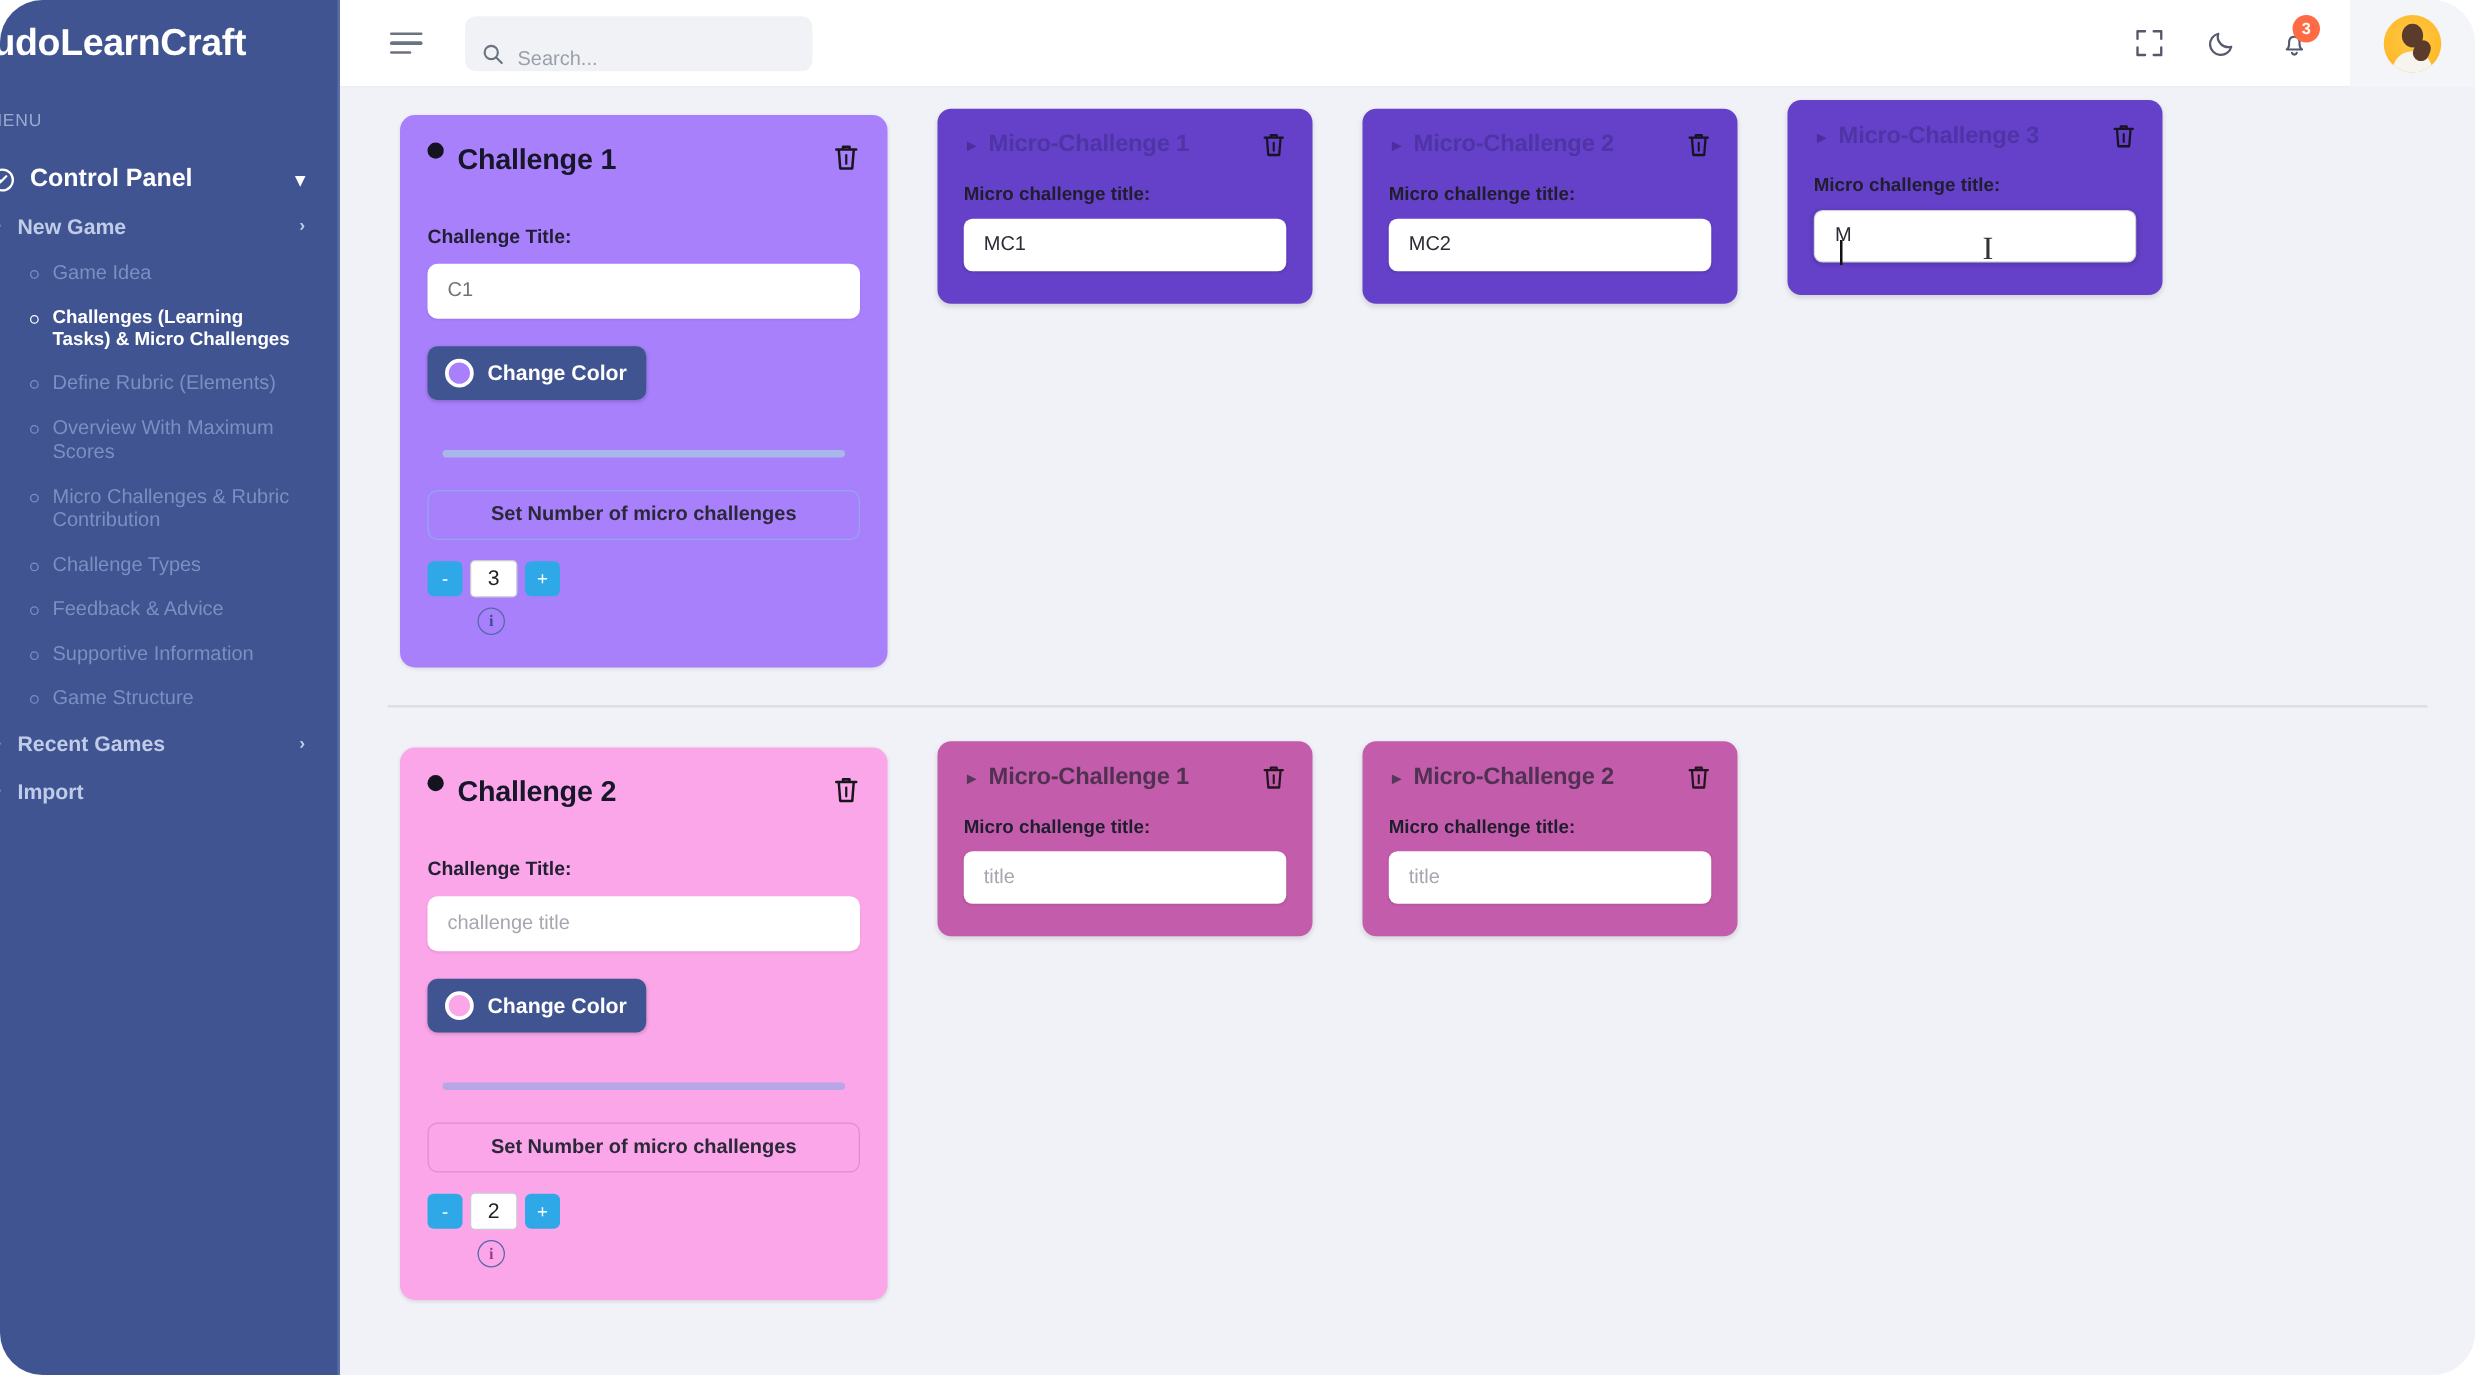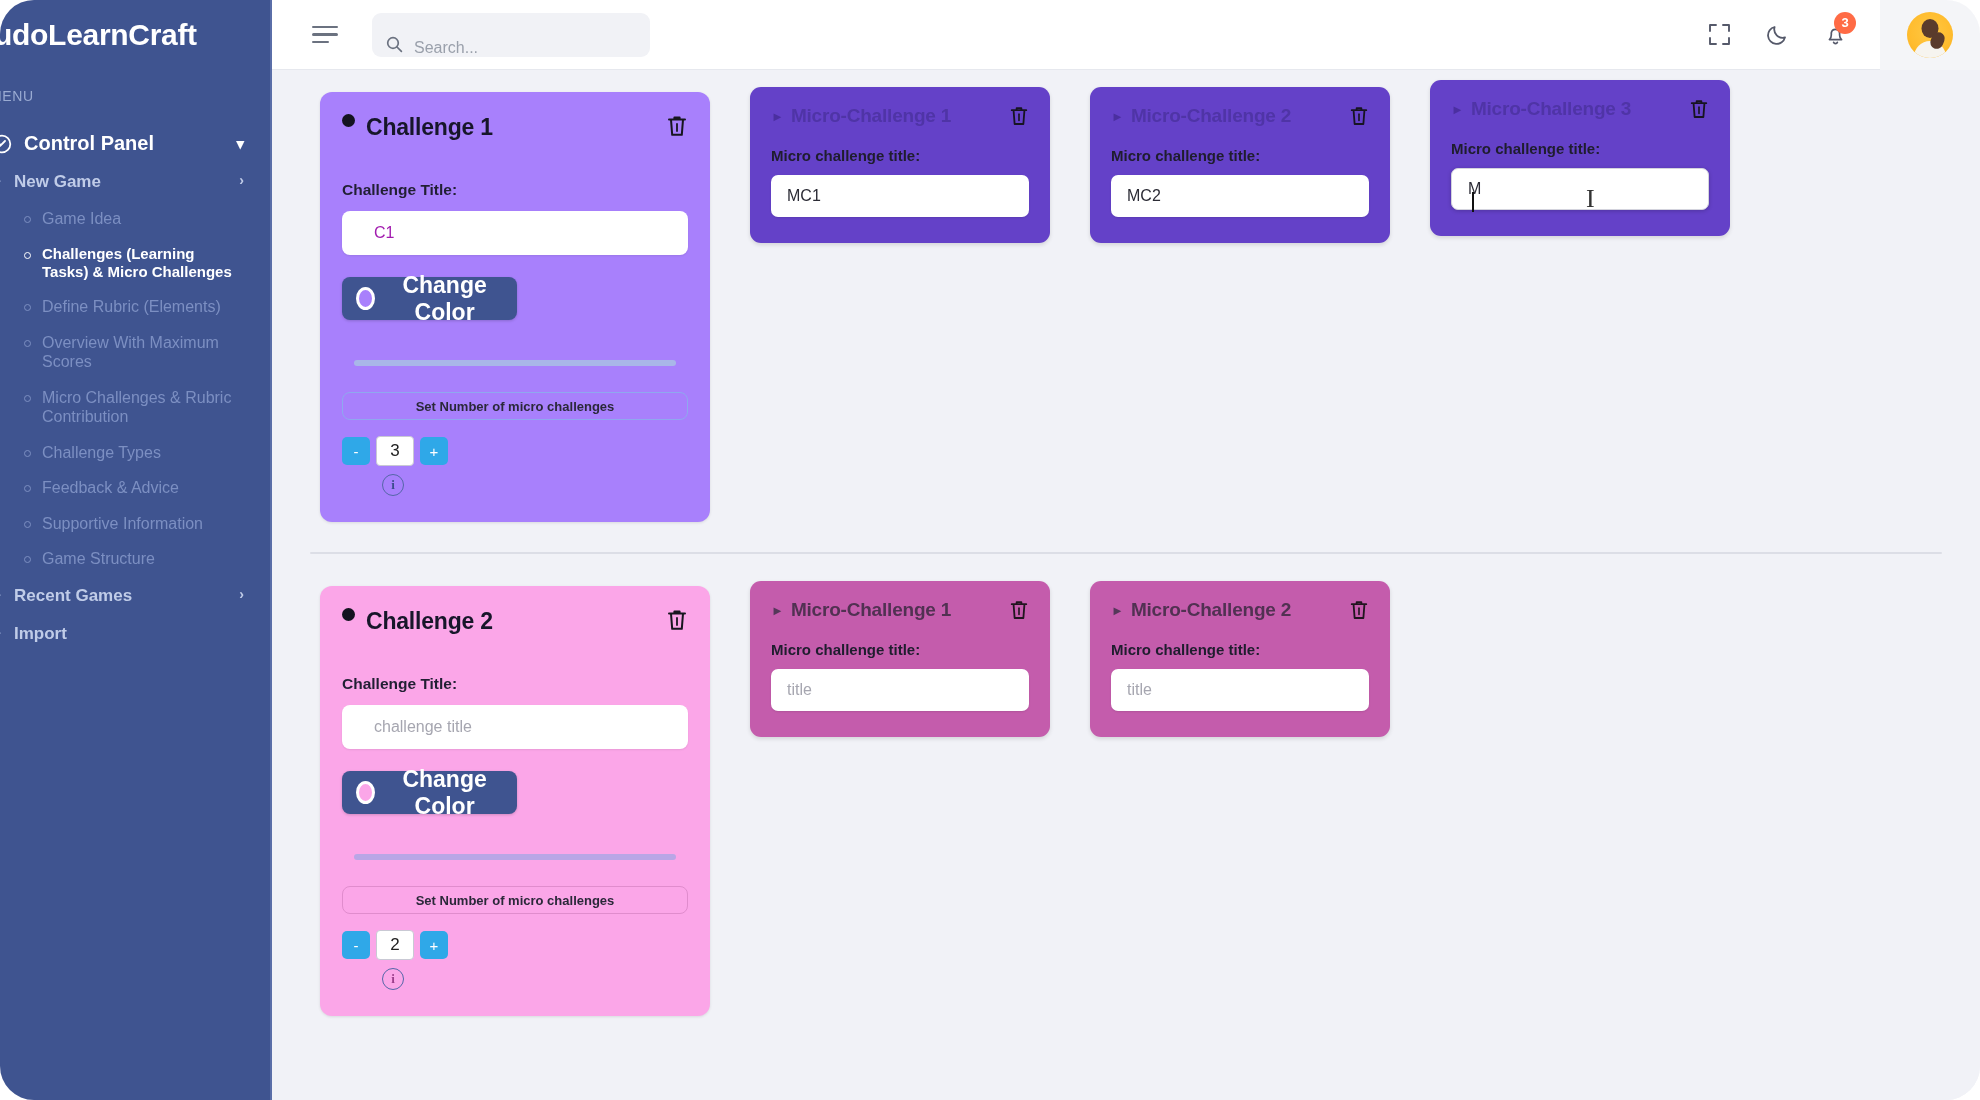--- a/index.html
+++ b/index.html
@@ -194,54 +194,54 @@
   }
   .trash { margin-left: auto; cursor: pointer; display:flex; }
   .field-label {
     font-size: 15.5px; font-weight: 700; color: #211f33;
     margin-bottom: 12px;
   }
   .text-input {
     width: 100%; height: 44px;
     background: #ffffff;
     border: none; border-radius: 8px;
-    padding: 0 32px;
-    font-size: 16px; color: #a21caf;
+    padding: 0 16px;
+    font-size: 16px; color: #737373;
     font-family: "Liberation Sans", sans-serif;
     outline: none;
     box-shadow: 0 1px 2px rgba(0,0,0,0.08);
   }
   .text-input::placeholder { color: #a6a6b0; }
   .change-color {
     margin-top: 22px;
     height: 43px; width: 175px;
     background: #3f5490;
     border: none; border-radius: 8px;
     display: flex; align-items: center;
     padding: 0 14px;
     cursor: pointer;
     box-shadow: 0 1px 3px rgba(0,0,0,0.18);
   }
   .cc-swatch {
     width: 23px; height: 23px; border-radius: 50%;
     border: 3px solid #ffffff; margin-right: 11px;
   }
-  .cc-text { color: #ffffff; font-size: 23px; font-weight: 700; }
+  .cc-text { color: #ffffff; font-size: 17px; font-weight: 700; }
   .slider-wrap { margin-top: 40px; padding: 0 12px; }
   .slider-track {
     height: 6px; border-radius: 4px;
     background: #a9b6e8;
   }
   .set-number-btn {
     margin-top: 26px;
-    width: 100%; height: 28px;
+    width: 100%; height: 40px;
     background: transparent;
     border-radius: 8px;
     display: flex; align-items: center; justify-content: center;
-    font-size: 13px; font-weight: 700; color: #2a2839;
+    font-size: 16px; font-weight: 700; color: #2a2839;
     cursor: pointer;
     font-family: "Liberation Sans", sans-serif;
   }
   .stepper {
     margin-top: 16px;
     display: flex; align-items: center; gap: 6px;
   }
   .step-btn {
     width: 28px; height: 28px;
     background: #2fa8e8; color: #ffffff;

